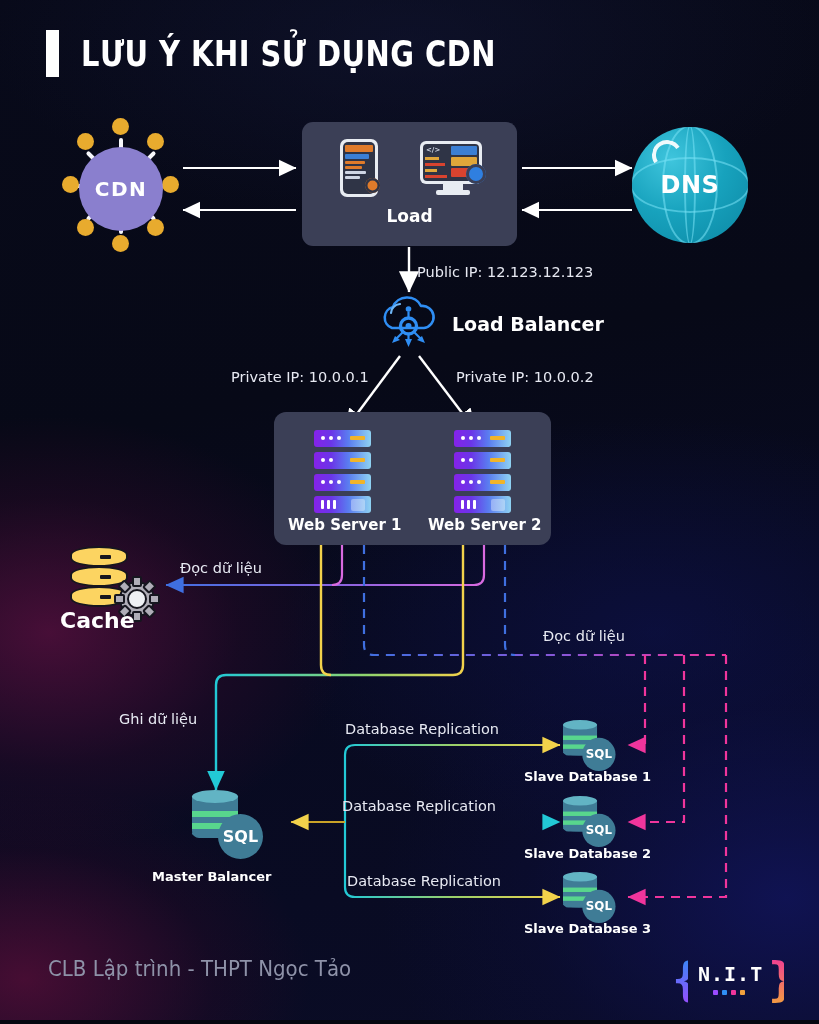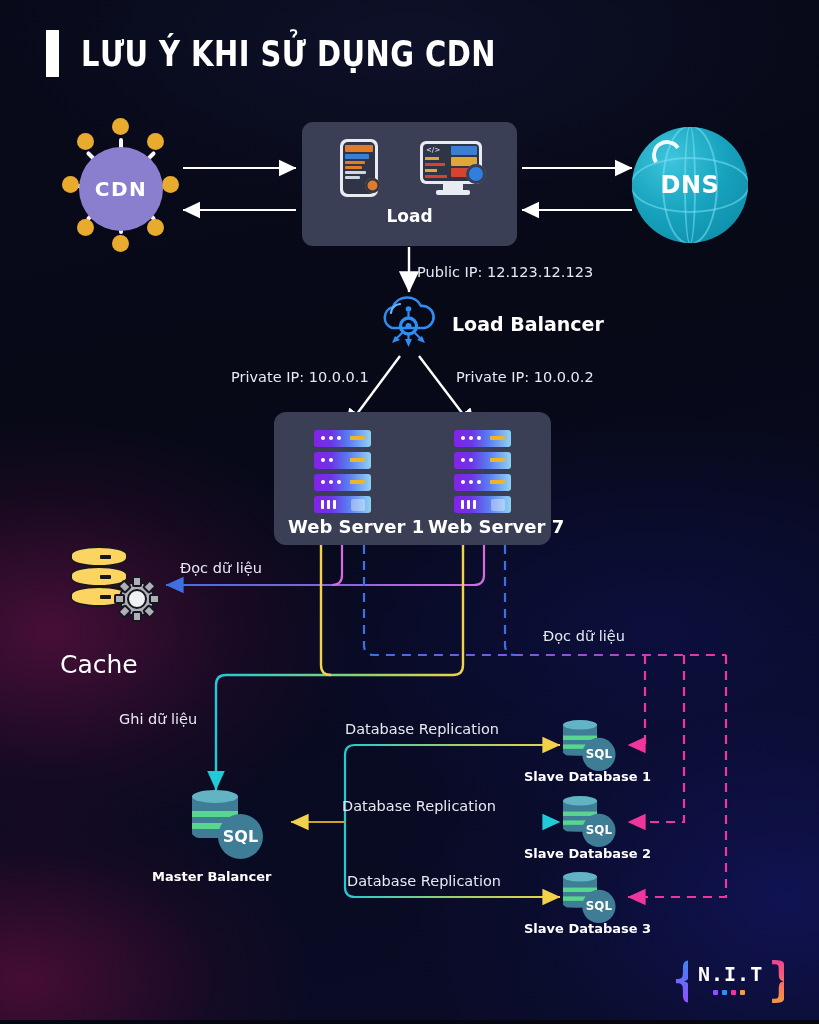--- a/index.html
+++ b/index.html
@@ -83,30 +83,30 @@
 
   
   #srv-panel { left:274px; top:412px; width:277px; height:133px; background:#3b3f56; border-radius:12px; }
   .rack { position:absolute; width:57px; height:83px; }
   .rack .unit { position:absolute; left:0; width:57px; height:17px; border-radius:3px;
     background:linear-gradient(90deg,#8522e8 0%,#6b35e8 30%,#5a7cf0 60%,#8fd2f2 100%); }
   .rack .dot { position:absolute; width:4px; height:4px; border-radius:50%; background:#ffffff; }
   .rack .bar { position:absolute; width:15px; height:4px; border-radius:1px; background:#f0b429; }
   .rack .slot { position:absolute; width:3px; height:9px; background:#ffffff; border-radius:1px; }
   .rack .sq { position:absolute; right:6px; width:14px; height:12px; background:rgba(255,255,255,0.35); border-radius:2px; }
-  .srv-label { font-size:18px; font-weight:700; }
+  .srv-label { font-size:15px; font-weight:700; }
 
   
   #cache { left:68px; top:546px; width:92px; height:78px; }
   .cyl-y { position:absolute; left:2px; width:58px; }
   .cyl-y .bandy { position:absolute; left:0; width:58px; height:21px; background:#fcd461;
     border:2.5px solid #16161f; border-radius:50%/9px; }
   .cyl-y .nub { position:absolute; width:11px; height:3.5px; background:#16161f; border-radius:1px; }
   #cache .gear-big { position:absolute; left:46px; top:30px; width:46px; height:46px; }
-  #cache-label { left:60px; top:650px; font-size:25px; font-weight:400; }
+  #cache-label { left:60px; top:608px; font-size:22px; font-weight:700; }
 
   
   .sqldb { position:absolute; }
   .sqldb .cyl { position:absolute; left:0; top:0; width:46px; height:52px; }
   .sqldb .top { position:absolute; left:0; top:0; width:46px; height:13px; background:#62b4c4; border-radius:50%/6.5px; }
   .sqldb .body { position:absolute; left:0; top:6px; width:46px; height:42px; background:#3f7c96; border-radius:0 0 7px 7px; }
   .sqldb .body::after { content:""; position:absolute; left:0; bottom:0; width:46px; height:9px; background:#3f7c96; border-radius:50%/5px; }
   .sqldb .gb { position:absolute; left:0; width:46px; height:6px; background:#58d68d; }
   .sqldb .badge { position:absolute; border-radius:50%; background:#3f7c96;
     display:flex; align-items:center; justify-content:center; color:#fff; font-weight:700; }
@@ -335,21 +335,21 @@
         <div class="dot" style="left:15px; top:50px;"></div>
         <div class="dot" style="left:23px; top:50px;"></div>
       <div class="bar" style="left:36px; top:50px;"></div>
       <div class="unit" style="top:66px; height:17px;"></div>
       <div class="slot" style="left:7px; top:70px;"></div>
         <div class="slot" style="left:13px; top:70px;"></div>
         <div class="slot" style="left:19px; top:70px;"></div>
       <div class="sq" style="top:69px;"></div>
     </div>
     <div class="lbl srv-label" style="left:14px; top:104px;">Web Server 1</div>
-    <div class="lbl srv-label" style="left:154px; top:104px;">Web Server 7</div>
+    <div class="lbl srv-label" style="left:154px; top:104px;">Web Server 2</div>
   </div>
 
   <div class="node" id="cache">
     <div class="cyl-y" style="top:0; height:78px;">
       <div class="bandy" style="top:40px;"></div>
       <div class="nub" style="left:30px; top:49px;"></div>
       <div class="bandy" style="top:20px;"></div>
       <div class="nub" style="left:30px; top:29px;"></div>
       <div class="bandy" style="top:0px;"></div>
       <div class="nub" style="left:30px; top:9px;"></div>
@@ -420,20 +420,21 @@
   <div class="wlbl" style="left:417px; top:264px;">Public IP: 12.123.12.123</div>
   <div class="wlbl" style="left:231px; top:369px;">Private IP: 10.0.0.1</div>
   <div class="wlbl" style="left:456px; top:369px;">Private IP: 10.0.0.2</div>
   <div class="wlbl" style="left:180px; top:560px;">Đọc dữ liệu</div>
   <div class="wlbl" style="left:543px; top:628px;">Đọc dữ liệu</div>
   <div class="wlbl" style="left:119px; top:711px;">Ghi dữ liệu</div>
   <div class="wlbl" style="left:345px; top:721px;">Database Replication</div>
   <div class="wlbl" style="left:342px; top:798px;">Database Replication</div>
   <div class="wlbl" style="left:347px; top:873px;">Database Replication</div>
 
+  <div id="footer-text">CLB Lập trình - THPT Ngọc Tảo</div>
   <div id="logo">
     <div class="brace" style="left:0; color:#9b4bff; background:linear-gradient(180deg,#2f8ef4,#9b4bff); -webkit-background-clip:text; background-clip:text; -webkit-text-fill-color:transparent;">{</div>
     <div class="brace" style="right:0; text-align:right; color:#f0359c; background:linear-gradient(180deg,#f0359c,#f2a03d); -webkit-background-clip:text; background-clip:text; -webkit-text-fill-color:transparent;">}</div>
     <div class="nit">N.I.T</div>
     <div class="dots">
       <i style="background:#9b4bff;"></i>
         <i style="background:#2f8ef4;"></i>
         <i style="background:#f0359c;"></i>
         <i style="background:#f2a03d;"></i>
     </div>

